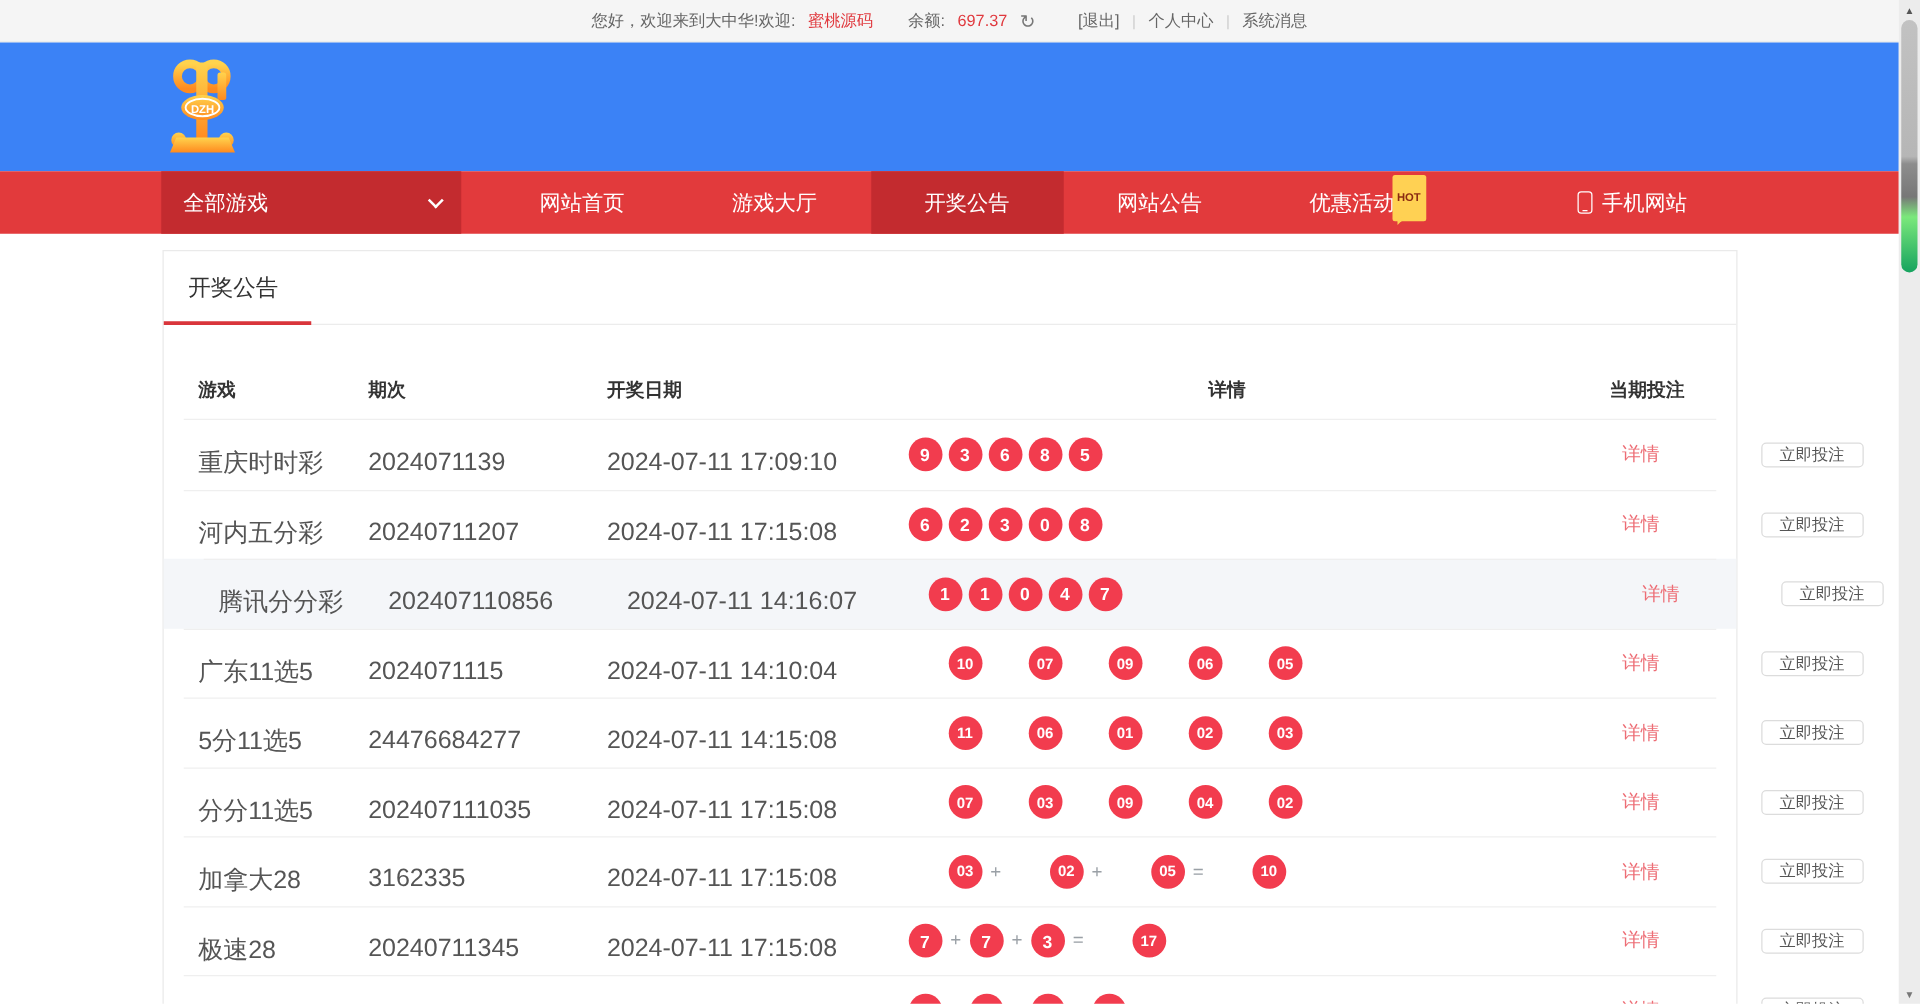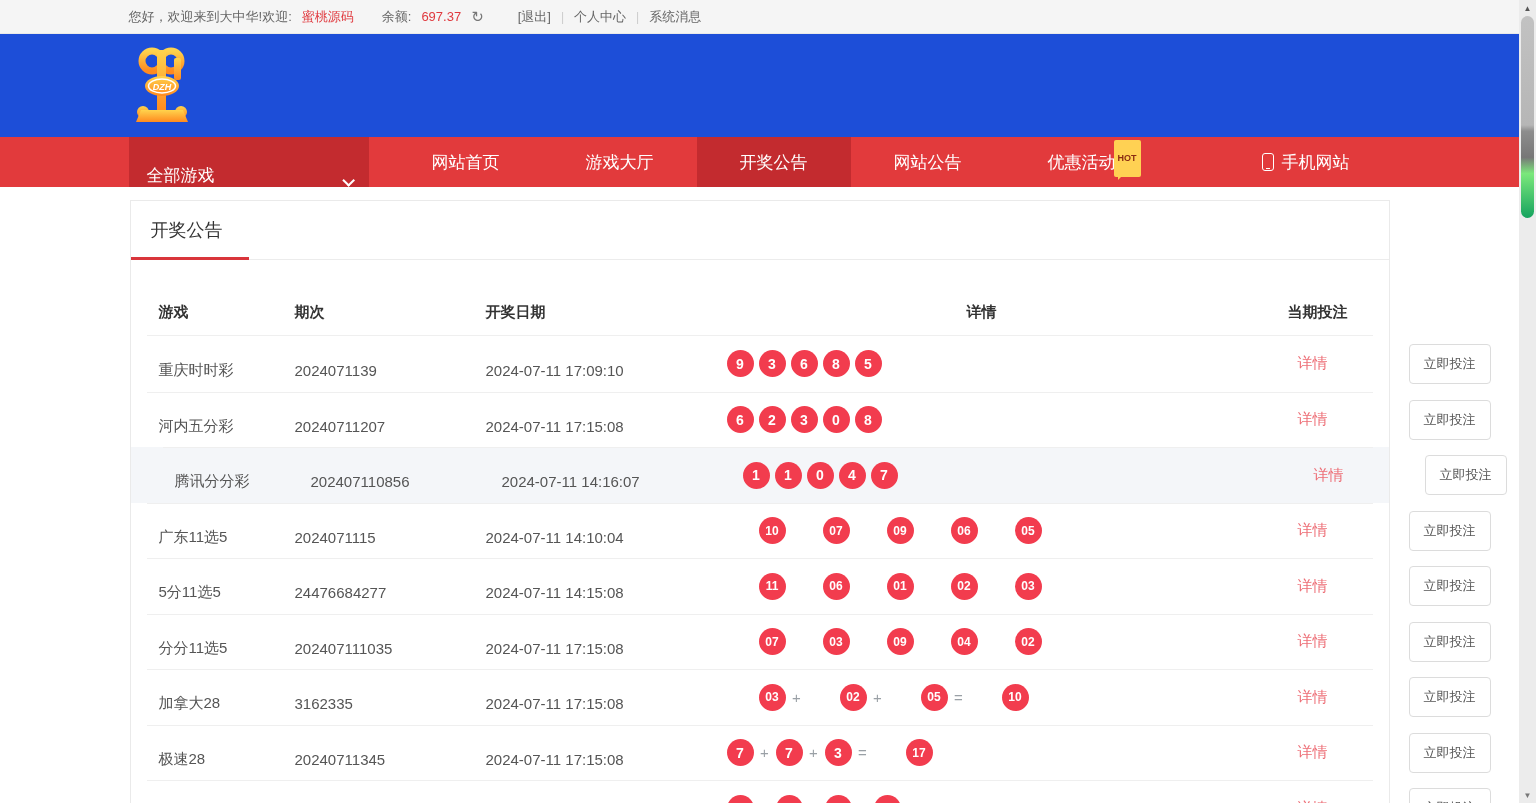--- a/index.html
+++ b/index.html
@@ -11,41 +11,41 @@
     --line:#efefef;
   }
   *{margin:0;padding:0;box-sizing:border-box;}
   html,body{width:1536px;height:803px;overflow:hidden;background:#fff;
     font-family:"Liberation Sans","DejaVu Sans",sans-serif;}
   .page{width:1519px;position:relative;}
   .container{width:1262px;margin:0 auto;}
 
   
   .topbar{height:34px;background:#f5f5f5;border-bottom:1px solid #e9e9e9;}
-  .topbar .container{height:100%;display:flex;align-items:center;justify-content:flex-start;
+  .topbar .container{height:100%;display:flex;align-items:center;justify-content:center;
     font-size:13px;color:#666;}
   .topbar-right{display:flex;align-items:center;gap:10px;}
   .red-text{color:var(--balance-red);}
   .refresh{color:#777;font-size:15px;cursor:pointer;}
   .tsep{color:#ccc;font-size:12px;}
   .toplink{cursor:pointer;}
 
   
-  .logo-section{height:103px;background:#1d4ed8;font-style:italic;}
+  .logo-section{height:103px;background:#3b82f6;}
   .logo-section .container{height:100%;display:flex;align-items:center;}
   .logo-wrap{display:flex;align-items:center;gap:10px;}
   .logo-title{font-size:46px;font-weight:900;letter-spacing:3px;
     background:linear-gradient(180deg,#ffe24d 0%,#ffc53a 45%,#ff8f1f 100%);
     -webkit-background-clip:text;background-clip:text;color:transparent;}
 
   
   .navbar{height:50px;background:var(--nav-red);}
   .navbar .container{height:100%;display:flex;}
   .all-games{width:240px;height:100%;background:var(--nav-dark);color:#fff;font-size:17px;
-    display:flex;align-items:flex-end;justify-content:space-between;padding:0 18px;cursor:pointer;}
+    display:flex;align-items:center;justify-content:space-between;padding:0 18px;cursor:pointer;}
   .chevron{width:9px;height:9px;border-right:2px solid #fff;border-bottom:2px solid #fff;
     transform:rotate(45deg) translateY(-3px);}
   .menu{flex:1;display:flex;align-items:stretch;padding-left:20px;}
   .menu-item{width:154px;display:flex;align-items:center;justify-content:center;gap:8px;
     color:#fff;font-size:17px;cursor:pointer;position:relative;}
   .menu-item.active{background:var(--nav-dark);}
   .menu-item.last{margin-left:auto;width:170px;}
   .hot-badge{position:absolute;top:3px;right:18px;background:#ffd153;color:#8a2b12;
     font-size:9px;font-weight:bold;padding:13px 4px;border-radius:2px;line-height:11px;}
   .hot-badge::after{content:'';position:absolute;left:4px;bottom:-3px;border:3px solid transparent;
@@ -65,30 +65,30 @@
     align-items:center;margin:0 16px;padding-left:12px;gap:31px;}
   .thead{height:46px;margin-top:30px;border-bottom:1px solid var(--line);
     font-size:15px;font-weight:bold;color:#333;}
   .thead .c-detail{text-align:center;}
   .thead .c-bet{padding-left:20px;}
 
   .trow{height:55.5px;}
   .trow.hl{background:#f4f6f9;padding-left:16px;}
   .trow .tgrid{height:100%;border-top:1px solid var(--line);}
   .trow:first-of-type .tgrid{border-top:none;}
-  .cell{font-size:15px;color:#555;margin-top:13px;}
+  .cell{font-size:20px;color:#555;margin-top:13px;}
   .nums{display:flex;align-items:center;gap:5px;}
   .ball{width:27px;height:27px;border-radius:50%;background:var(--ball-red);color:#fff;
     display:flex;align-items:center;justify-content:center;font-size:14px;font-weight:bold;flex:0 0 auto;}
   .ball.two{font-size:12px;margin-left:32px;}
   .op{width:12px;text-align:center;color:#9aa0a6;font-size:15px;}
   .c-detail{text-align:center;}
   .detail-link{color:var(--detail-link);font-size:15px;cursor:pointer;}
   .c-bet{padding-left:20px;}
-  .bet-btn{width:82px;height:40px;background:#fff;border:1px solid #dcdcdc;border-radius:4px;
+  .bet-btn{width:82px;height:20px;background:#fff;border:1px solid #dcdcdc;border-radius:4px;
     color:#555;font-size:13px;cursor:pointer;font-family:inherit;}
 
   
   .scrollbar{position:absolute;top:0;right:0;width:17px;height:803px;background:#ececec;z-index:50;}
   .sb-arrow{position:absolute;left:0;width:17px;height:16px;display:flex;align-items:center;
     justify-content:center;font-size:8px;color:#555;cursor:pointer;}
   .sb-arrow.up{top:0;}
   .sb-arrow.down{bottom:0;color:#777;}
   .sb-thumb{position:absolute;left:2px;top:16px;width:13px;height:202px;border-radius:7px;cursor:pointer;
     background:linear-gradient(180deg,#c2c2c2 0%,#b6b6b6 54%,#8d8d8d 57%,#777 70%,#7be87b 78%,#16a35f 100%);}

